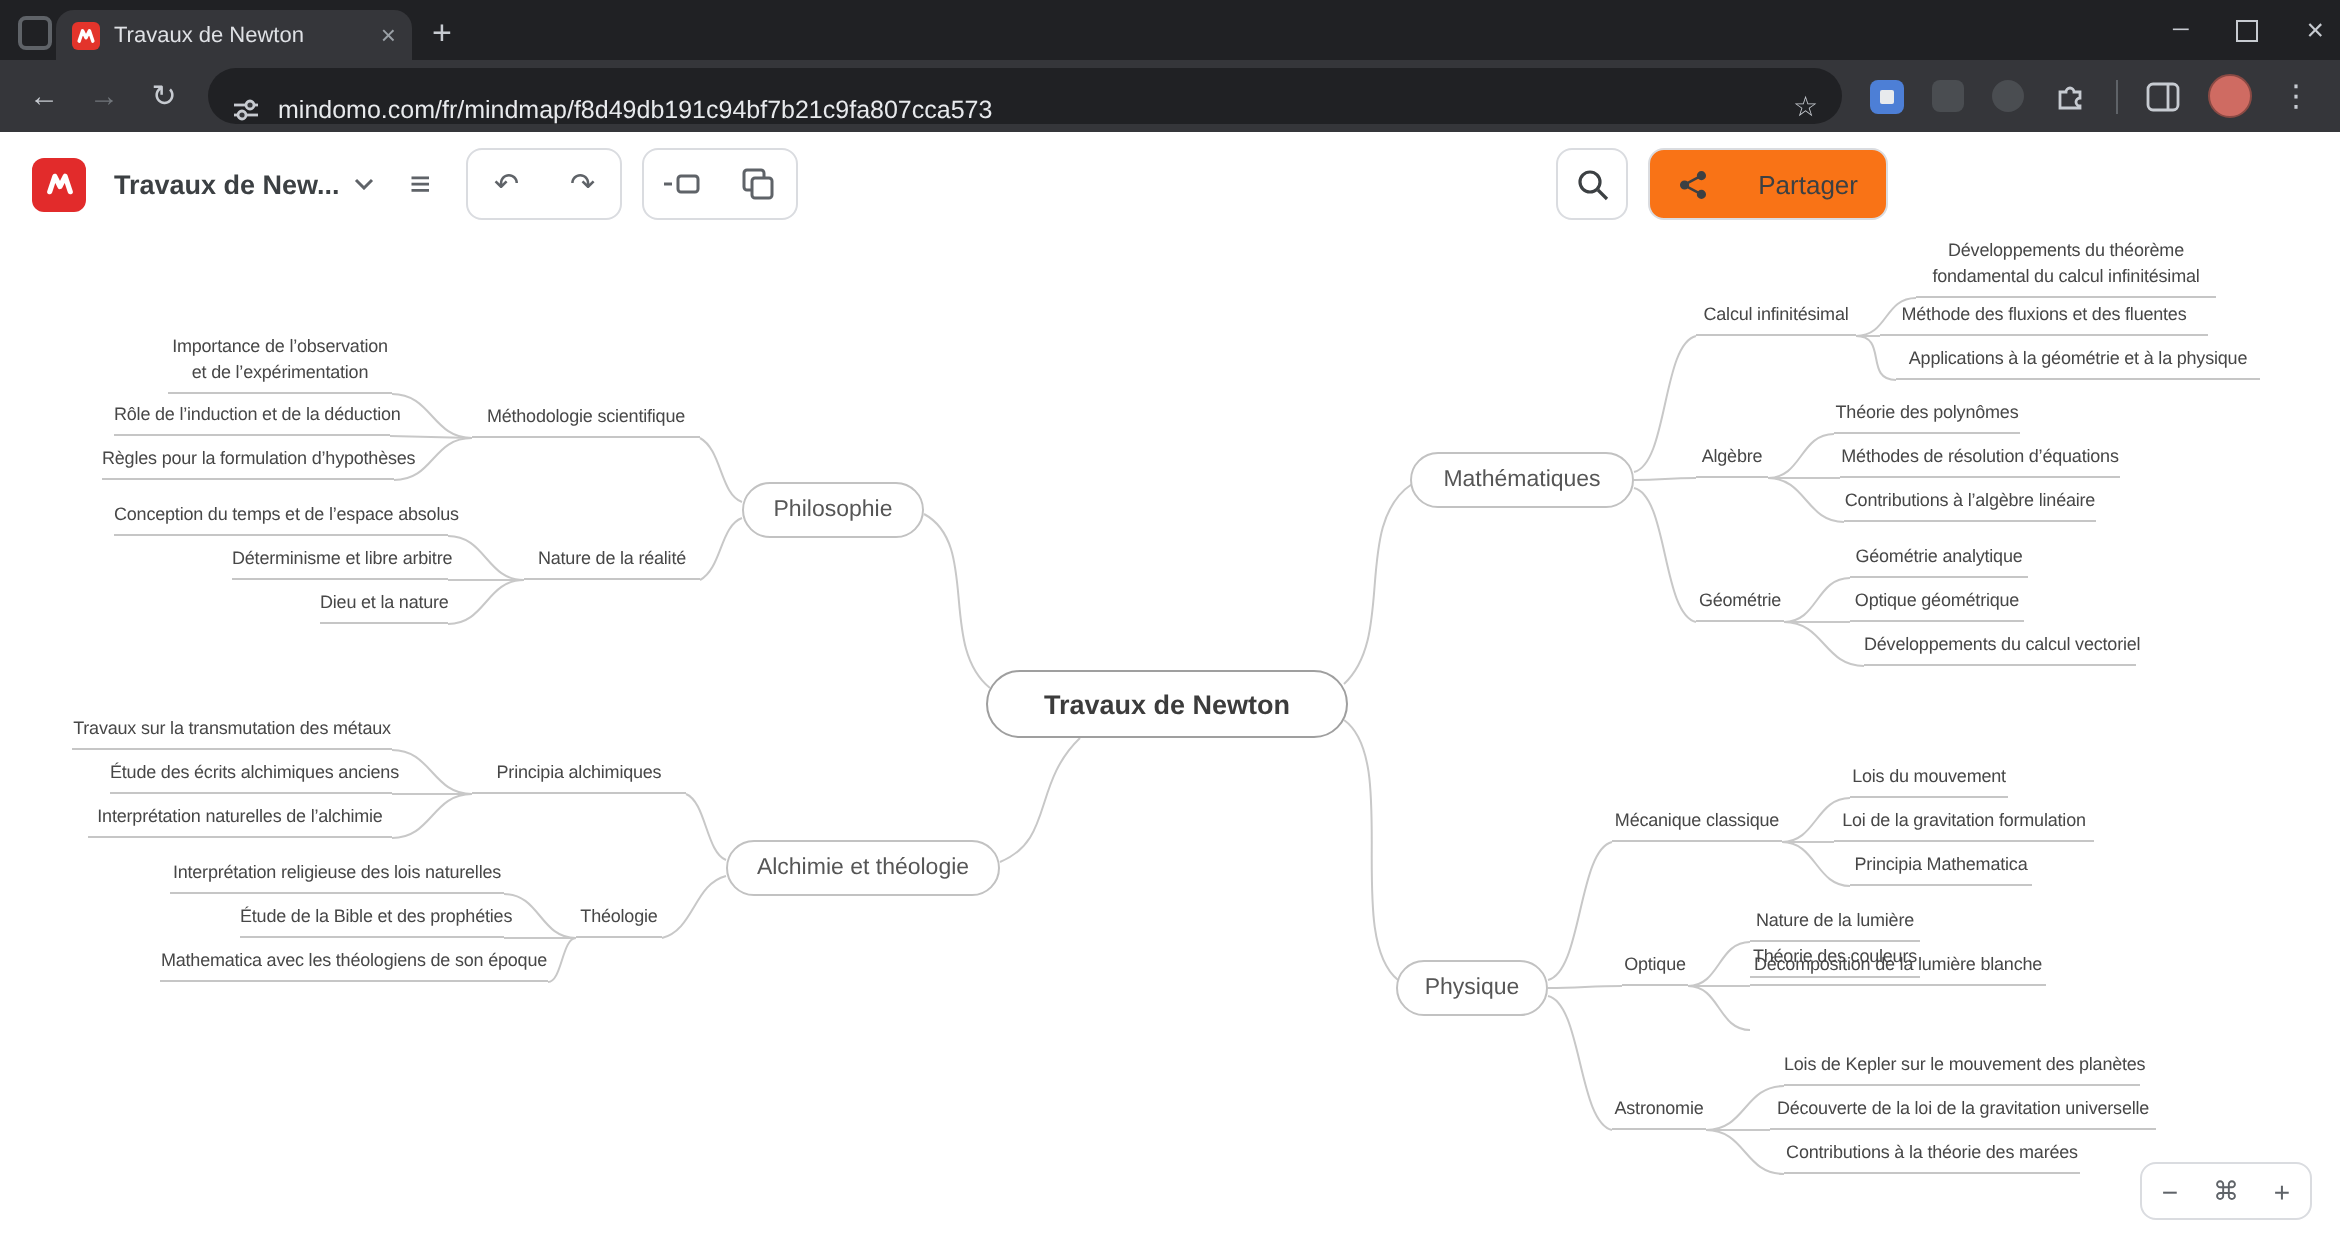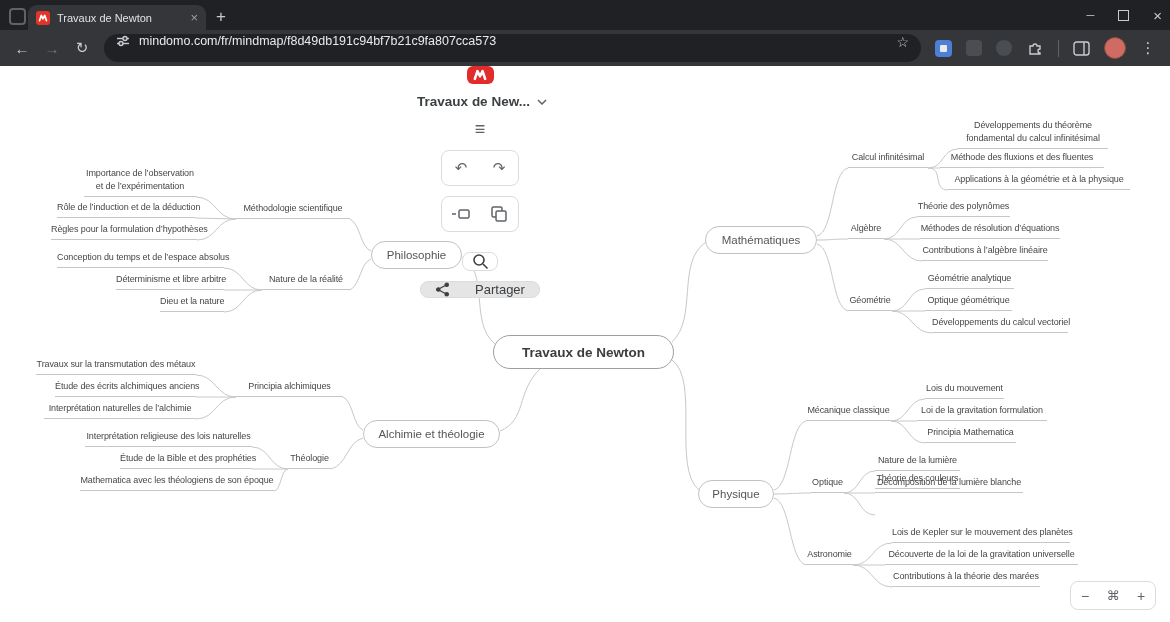--- a/index.html
+++ b/index.html
@@ -14,41 +14,41 @@
   .tabtitle{flex:1;font-size:11px;color:#dfe1e5;white-space:nowrap;overflow:hidden;}
   .tabclose{color:#9aa0a6;font-size:13px;line-height:13px;cursor:default;}
   .newtab{position:absolute;left:216px;top:6px;color:#c7cbd1;font-size:17px;line-height:22px;}
   .wincontrols{position:absolute;right:8px;top:0;height:30px;display:flex;align-items:center;gap:24px;color:#c7cbd1;font-size:11px;}
   .maxbox{width:9px;height:9px;border:1px solid #c7cbd1;}
   .navbar{position:absolute;left:0;top:30px;width:1170px;height:36px;background:#35363a;z-index:10;
     display:flex;align-items:center;padding:0 8px;box-sizing:border-box;gap:2px;}
   .navbtn{width:28px;height:28px;display:flex;align-items:center;justify-content:center;
     color:#c7cbd1;font-size:15px;border-radius:50%;flex:0 0 auto;}
   .navbtn.dim{color:#6e7follow3;color:#71767b;}
-  .omnibox{flex:1;height:28px;background:#202124;border-radius:14px;display:flex;align-items:flex-start;
+  .omnibox{flex:1;height:28px;background:#202124;border-radius:14px;display:flex;align-items:flex-end;
     padding:0 12px;gap:9px;margin:0 6px;min-width:0;}
   .url{flex:1;font-size:12.5px;color:#e8eaed;white-space:nowrap;overflow:hidden;}
   .star{color:#c7cbd1;font-size:14px;}
   .extblue{width:17px;height:17px;border-radius:4px;background:#4d7fd6;margin:0 6px;display:flex;align-items:center;justify-content:center;}
   .extblue i{display:block;width:7px;height:7px;background:#e8eaed;border-radius:1px;}
   .extgray{width:16px;height:16px;border-radius:4px;background:#4a4d51;margin:0 6px;}
   .vdivider{width:1px;height:17px;background:#5f6368;margin:0 6px;}
   .avatar{width:22px;height:22px;border-radius:50%;background:#cf6b62;margin:0 6px;border:1px solid #8a4a44;box-sizing:border-box;}
   
   .appbar{position:absolute;left:0;top:66px;width:960px;height:52px;z-index:10;
-    display:flex;align-items:center;padding:0 16px;box-sizing:border-box;gap:10px;flex-direction:column;}
+    display:flex;align-items:center;padding:0 16px;box-sizing:border-box;gap:10px;}
   .logo{width:27px;height:27px;border-radius:6px;background:#e22b2b;display:flex;align-items:center;justify-content:center;}
   .maptitle{font-size:13.5px;font-weight:bold;color:#3c4043;display:flex;align-items:center;gap:7px;margin-left:4px;}
   .hamburger{font-size:18px;color:#5f6368;margin:0 8px;}
   .btngroup{height:34px;border:1px solid #dadce0;border-radius:8px;display:flex;align-items:center;background:#fff;}
   .gbtn{width:38px;height:34px;display:flex;align-items:center;justify-content:center;color:#5f6368;font-size:15px;}
   .spacer{flex:1;}
   .sqbtn{width:34px;height:34px;border:1px solid #dadce0;border-radius:8px;display:flex;align-items:center;justify-content:center;background:#fff;}
   .sharebtn{height:34px;border:1px solid #dadce0;border-radius:8px;display:flex;align-items:center;
-    gap:25px;padding:0 14px;background:#e5e5e5;font-size:13px;color:#3c4043;}
+    gap:25px;padding:0 14px;background:#f97316;font-size:13px;color:#3c4043;}
   
   .links{position:absolute;left:0;top:0;pointer-events:none;}
   .links path{stroke:#c8c8c8;stroke-width:1;fill:none;}
   .topic{position:absolute;display:flex;align-items:center;justify-content:center;background:#fff;
     border:1px solid #c2c2c2;border-radius:14px;font-size:11.5px;color:#565656;white-space:nowrap;box-sizing:border-box;}
   .central{border:1.5px solid #9f9f9f;border-radius:17px;font-weight:bold;font-size:13.5px;color:#3c3c3c;}
   .leaf{position:absolute;font-size:9px;line-height:13px;color:#474747;text-align:center;
     padding-bottom:3px;border-bottom:1px solid #c6c6c6;white-space:nowrap;letter-spacing:-0.1px;box-sizing:content-box;}
   .leaf.wrap{white-space:normal;}
   

